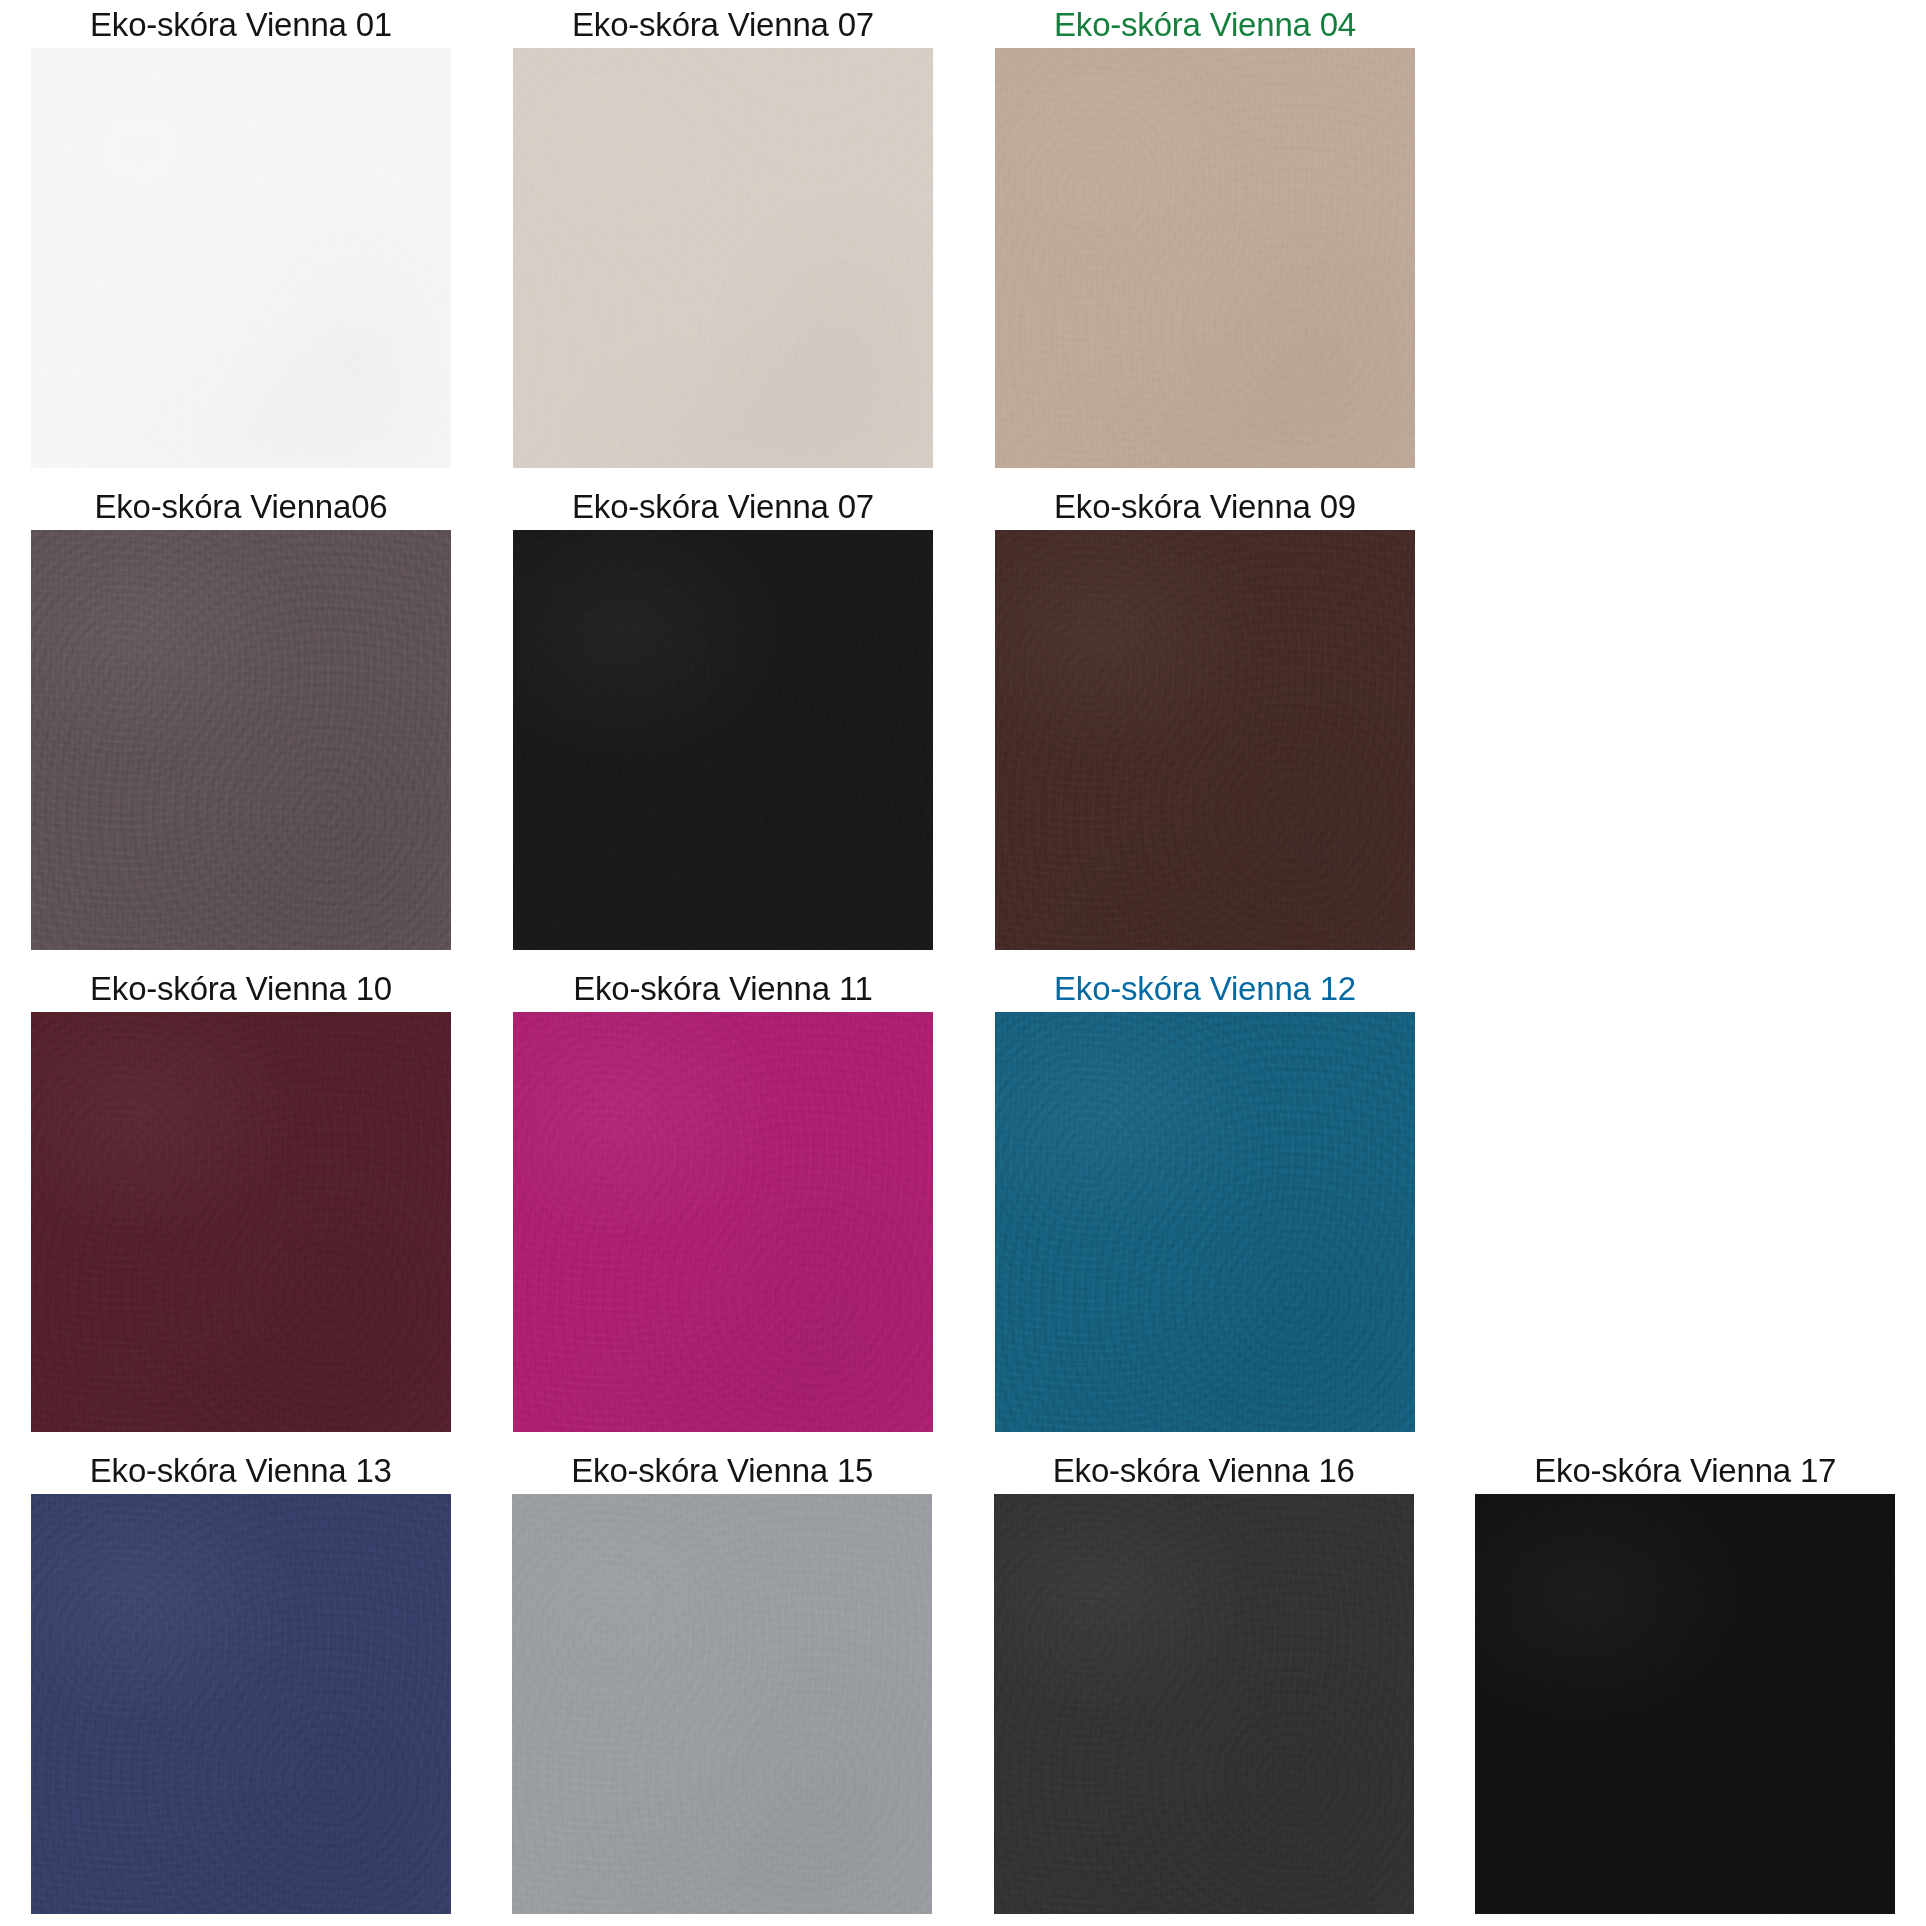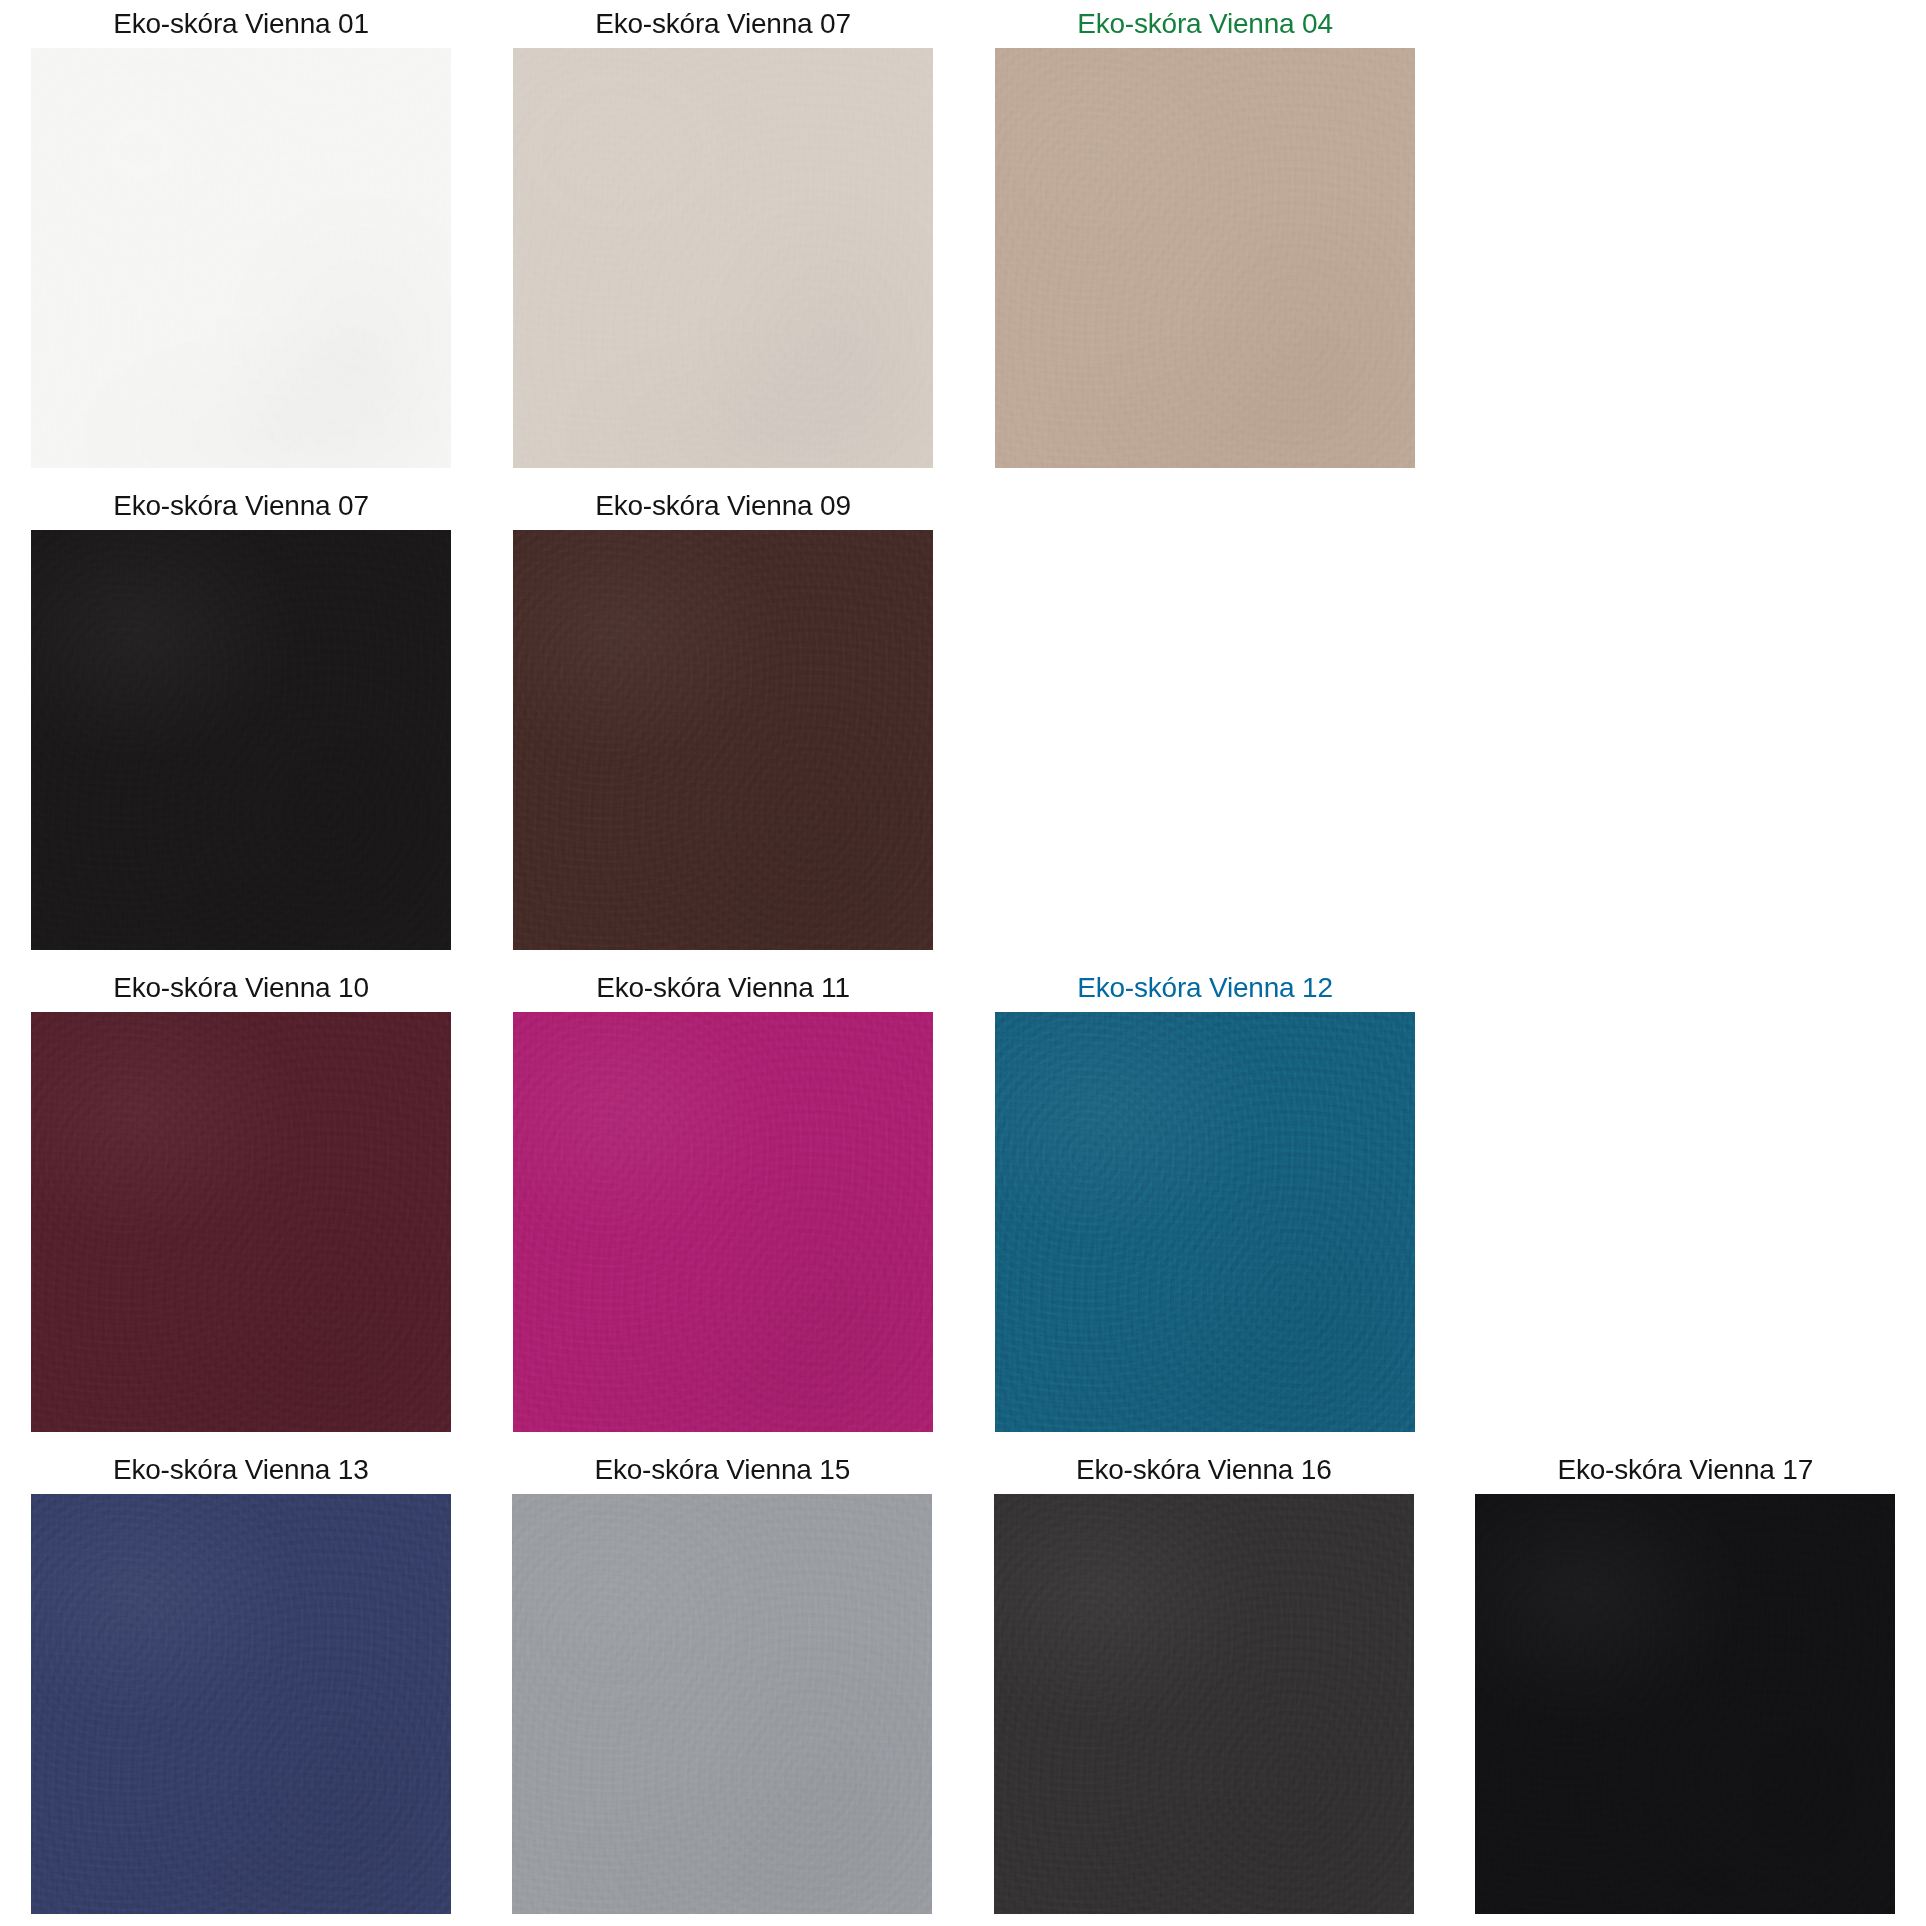--- a/index.html
+++ b/index.html
@@ -39,21 +39,21 @@
     height: 482px;
     box-sizing: border-box;
     display: flex;
     flex-direction: column;
     align-items: center;
     justify-content: flex-start;
     position: relative;
   }
 
   .swatch-label {
-    font-size: 28px;
+    font-size: 33px;
     line-height: 1.0;
     color: #141414;
     letter-spacing: -0.2px;
     white-space: nowrap;
     text-align: center;
     height: 48px;
     display: flex;
     align-items: center;
     justify-content: center;
     font-weight: 400;
@@ -140,20 +140,24 @@
       <div class="swatch-tile tile-light" style="background-color: rgb(215, 206, 198);"></div>
     </div>
     <div class="swatch-cell">
       <div class="swatch-label" style="color: #15803d;">Eko-skóra Vienna 04</div>
       <div class="swatch-tile tile-light" style="background-color: rgb(191, 169, 152);"></div>
     </div>
   </div>
 
   <div class="swatch-row">
     <div class="swatch-cell">
+      <div class="swatch-label" style="color: rgb(20, 20, 20);">Eko-skóra Vienna06</div>
+      <div class="swatch-tile" style="background-color: rgb(94, 82, 87);"></div>
+    </div>
+    <div class="swatch-cell">
       <div class="swatch-label" style="color: rgb(20, 20, 20);">Eko-skóra Vienna 07</div>
       <div class="swatch-tile" style="background-color: rgb(27, 24, 25);"></div>
     </div>
     <div class="swatch-cell">
       <div class="swatch-label" style="color: rgb(20, 20, 20);">Eko-skóra Vienna 09</div>
       <div class="swatch-tile" style="background-color: rgb(69, 43, 39);"></div>
     </div>
   </div>
 
   <div class="swatch-row">

